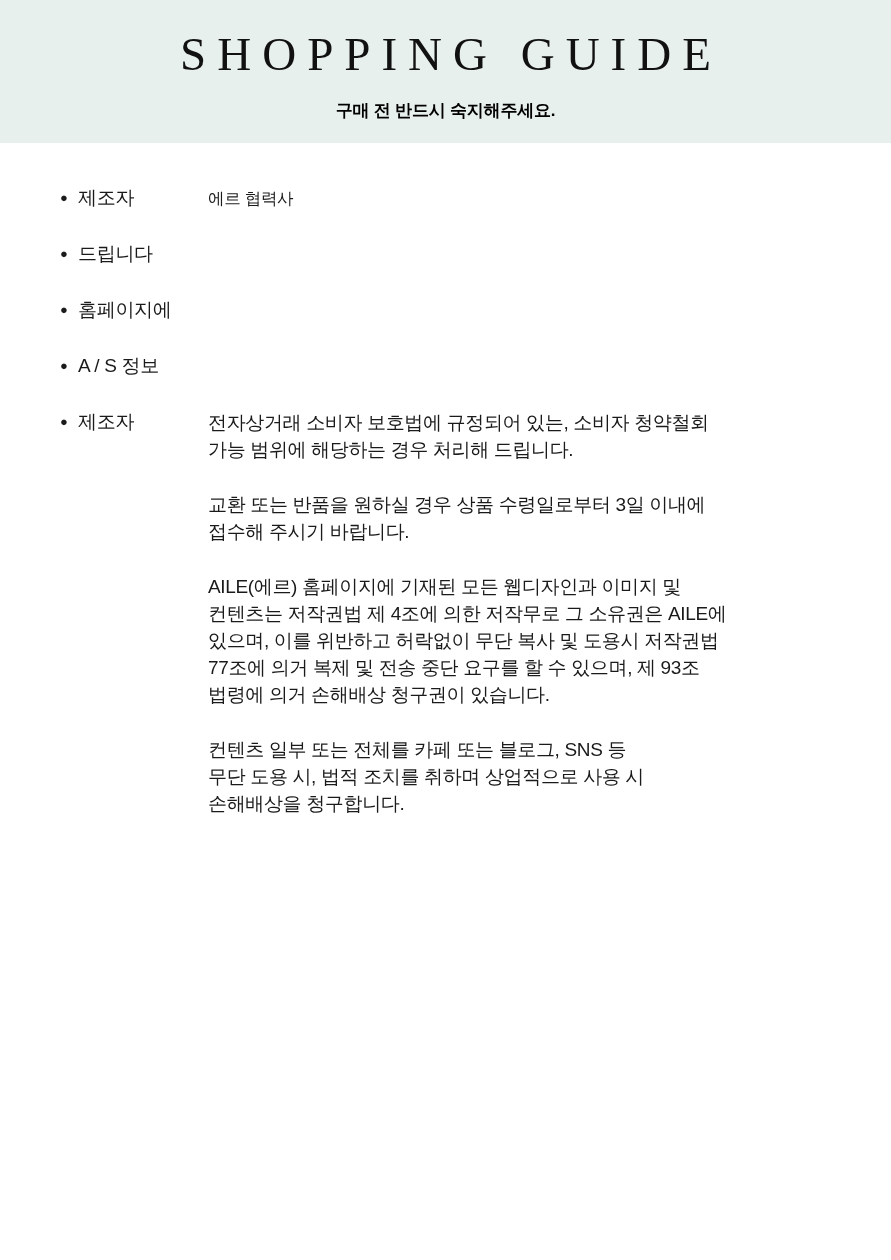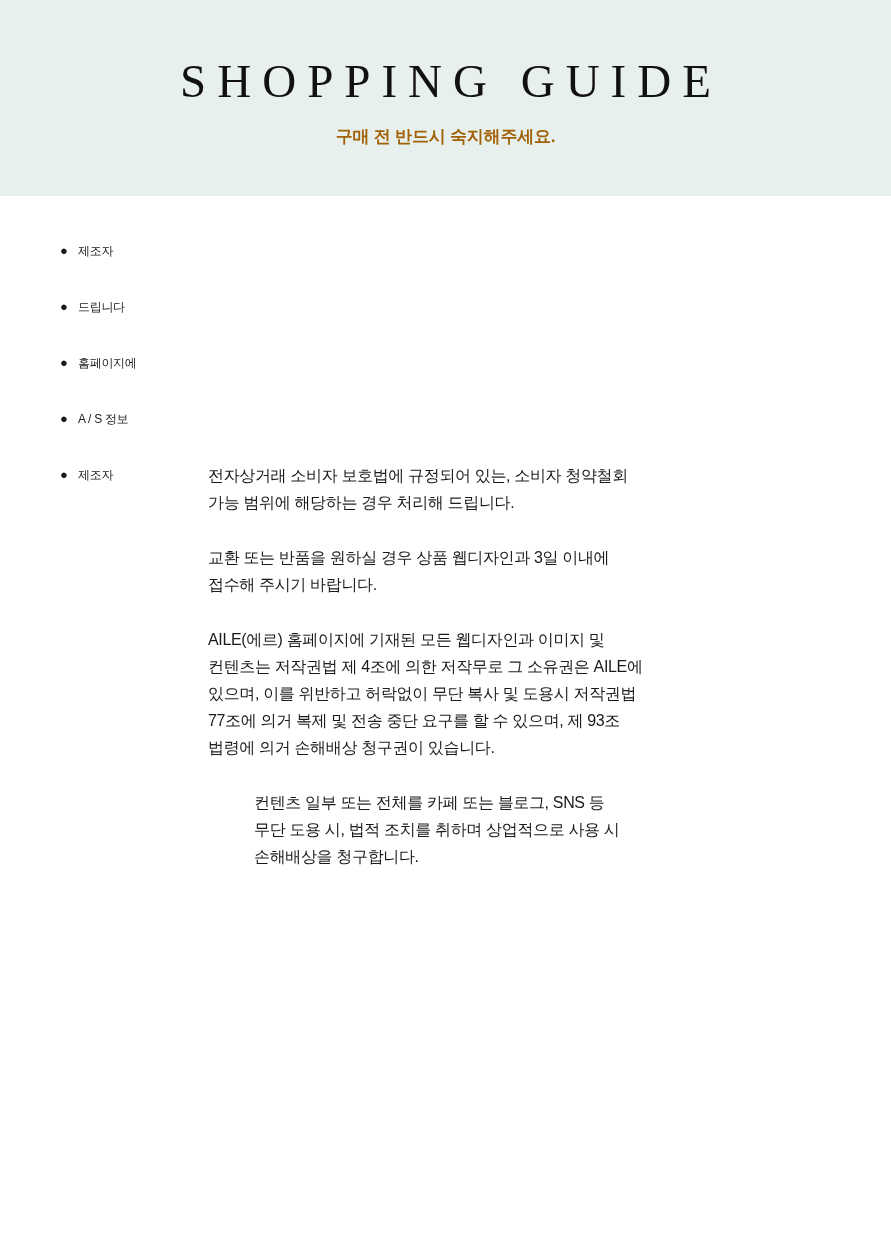--- a/index.html
+++ b/index.html
@@ -15,21 +15,21 @@
     overflow: hidden;
   }
   .page {
     position: relative;
     width: 891px;
     height: 1260px;
     box-sizing: border-box;
   }
   
   .header {
-    height: 196px;
+    height: 143px;
     background: #e8f0ee;
     display: flex;
     flex-direction: column;
     align-items: center;
     justify-content: center;
     box-sizing: border-box;
     padding-top: 8px;
   }
   .header-title {
     font-family: "Liberation Serif", serif;
@@ -38,21 +38,21 @@
     letter-spacing: 11px;
     color: #111111;
     margin: 0;
     text-indent: 11px;
     line-height: 1.1;
   }
   .header-sub {
     margin-top: 18px;
     font-size: 17px;
     font-weight: 700;
-    color: #a16207;
+    color: #000000;
     letter-spacing: -0.2px;
   }
   
   .content {
     padding: 42px 60px 0 60px;
     box-sizing: border-box;
   }
   .info-list {
     list-style: none;
     margin: 0;
@@ -66,68 +66,68 @@
   .bullet {
     width: 18px;
     flex: 0 0 18px;
     font-size: 13px;
     line-height: 26px;
     color: #1a1a1a;
     text-align: left;
   }
   .row-label {
     flex: 0 0 130px;
-    font-size: 12px;
+    font-size: 19px;
     line-height: 26px;
     color: #1a1a1a;
     letter-spacing: -0.3px;
   }
   .row-value {
     flex: 1 1 auto;
     font-size: 16.5px;
     line-height: 26px;
     color: #1a1a1a;
     letter-spacing: -0.3px;
   }
   
   .notice-row {
     margin-bottom: 0;
   }
   .notice-block {
     flex: 1 1 auto;
   }
   .notice-para {
-    font-size: 16px;
+    font-size: 19px;
     line-height: 27px;
     color: #1a1a1a;
     letter-spacing: -0.35px;
     margin: 0 0 28px 0;
     white-space: pre-line;
   }
   .notice-para:last-child {
     margin-bottom: 0;
-    margin-left: 46px;
   }
 </style>
 </head>
 <body>
 
 <div class="page">
 
   <div class="header">
     <h1 class="header-title">SHOPPING GUIDE</h1>
     <div class="header-sub">구매 전 반드시 숙지해주세요.</div>
   </div>
 
   <div class="content">
     <ul class="info-list">
 
       <li class="info-row">
         <span class="bullet">●</span>
         <span class="row-label">제조자</span>
+        <span class="row-value">에르 협력사</span>
       </li>
 
       <li class="info-row">
         <span class="bullet">●</span>
         <span class="row-label">드립니다</span>
       </li>
 
       <li class="info-row">
         <span class="bullet">●</span>
         <span class="row-label">홈페이지에</span>
@@ -137,21 +137,21 @@
         <span class="bullet">●</span>
         <span class="row-label">A / S 정보</span>
       </li>
 
       <li class="info-row notice-row">
         <span class="bullet">●</span>
         <span class="row-label">제조자</span>
         <div class="notice-block">
           <p class="notice-para">전자상거래 소비자 보호법에 규정되어 있는, 소비자 청약철회
 가능 범위에 해당하는 경우 처리해 드립니다.</p>
-          <p class="notice-para">교환 또는 반품을 원하실 경우 상품 웹디자인과 3일 이내에
+          <p class="notice-para">교환 또는 반품을 원하실 경우 상품 수령일로부터 3일 이내에
 접수해 주시기 바랍니다.</p>
           <p class="notice-para">AILE(에르) 홈페이지에 기재된 모든 웹디자인과 이미지 및
 컨텐츠는 저작권법 제 4조에 의한 저작무로 그 소유권은 AILE에
 있으며, 이를 위반하고 허락없이 무단 복사 및 도용시 저작권법
 77조에 의거 복제 및 전송 중단 요구를 할 수 있으며, 제 93조
 법령에 의거 손해배상 청구권이 있습니다.</p>
           <p class="notice-para">컨텐츠 일부 또는 전체를 카페 또는 블로그, SNS 등
 무단 도용 시, 법적 조치를 취하며 상업적으로 사용 시
 손해배상을 청구합니다.</p>
         </div>

